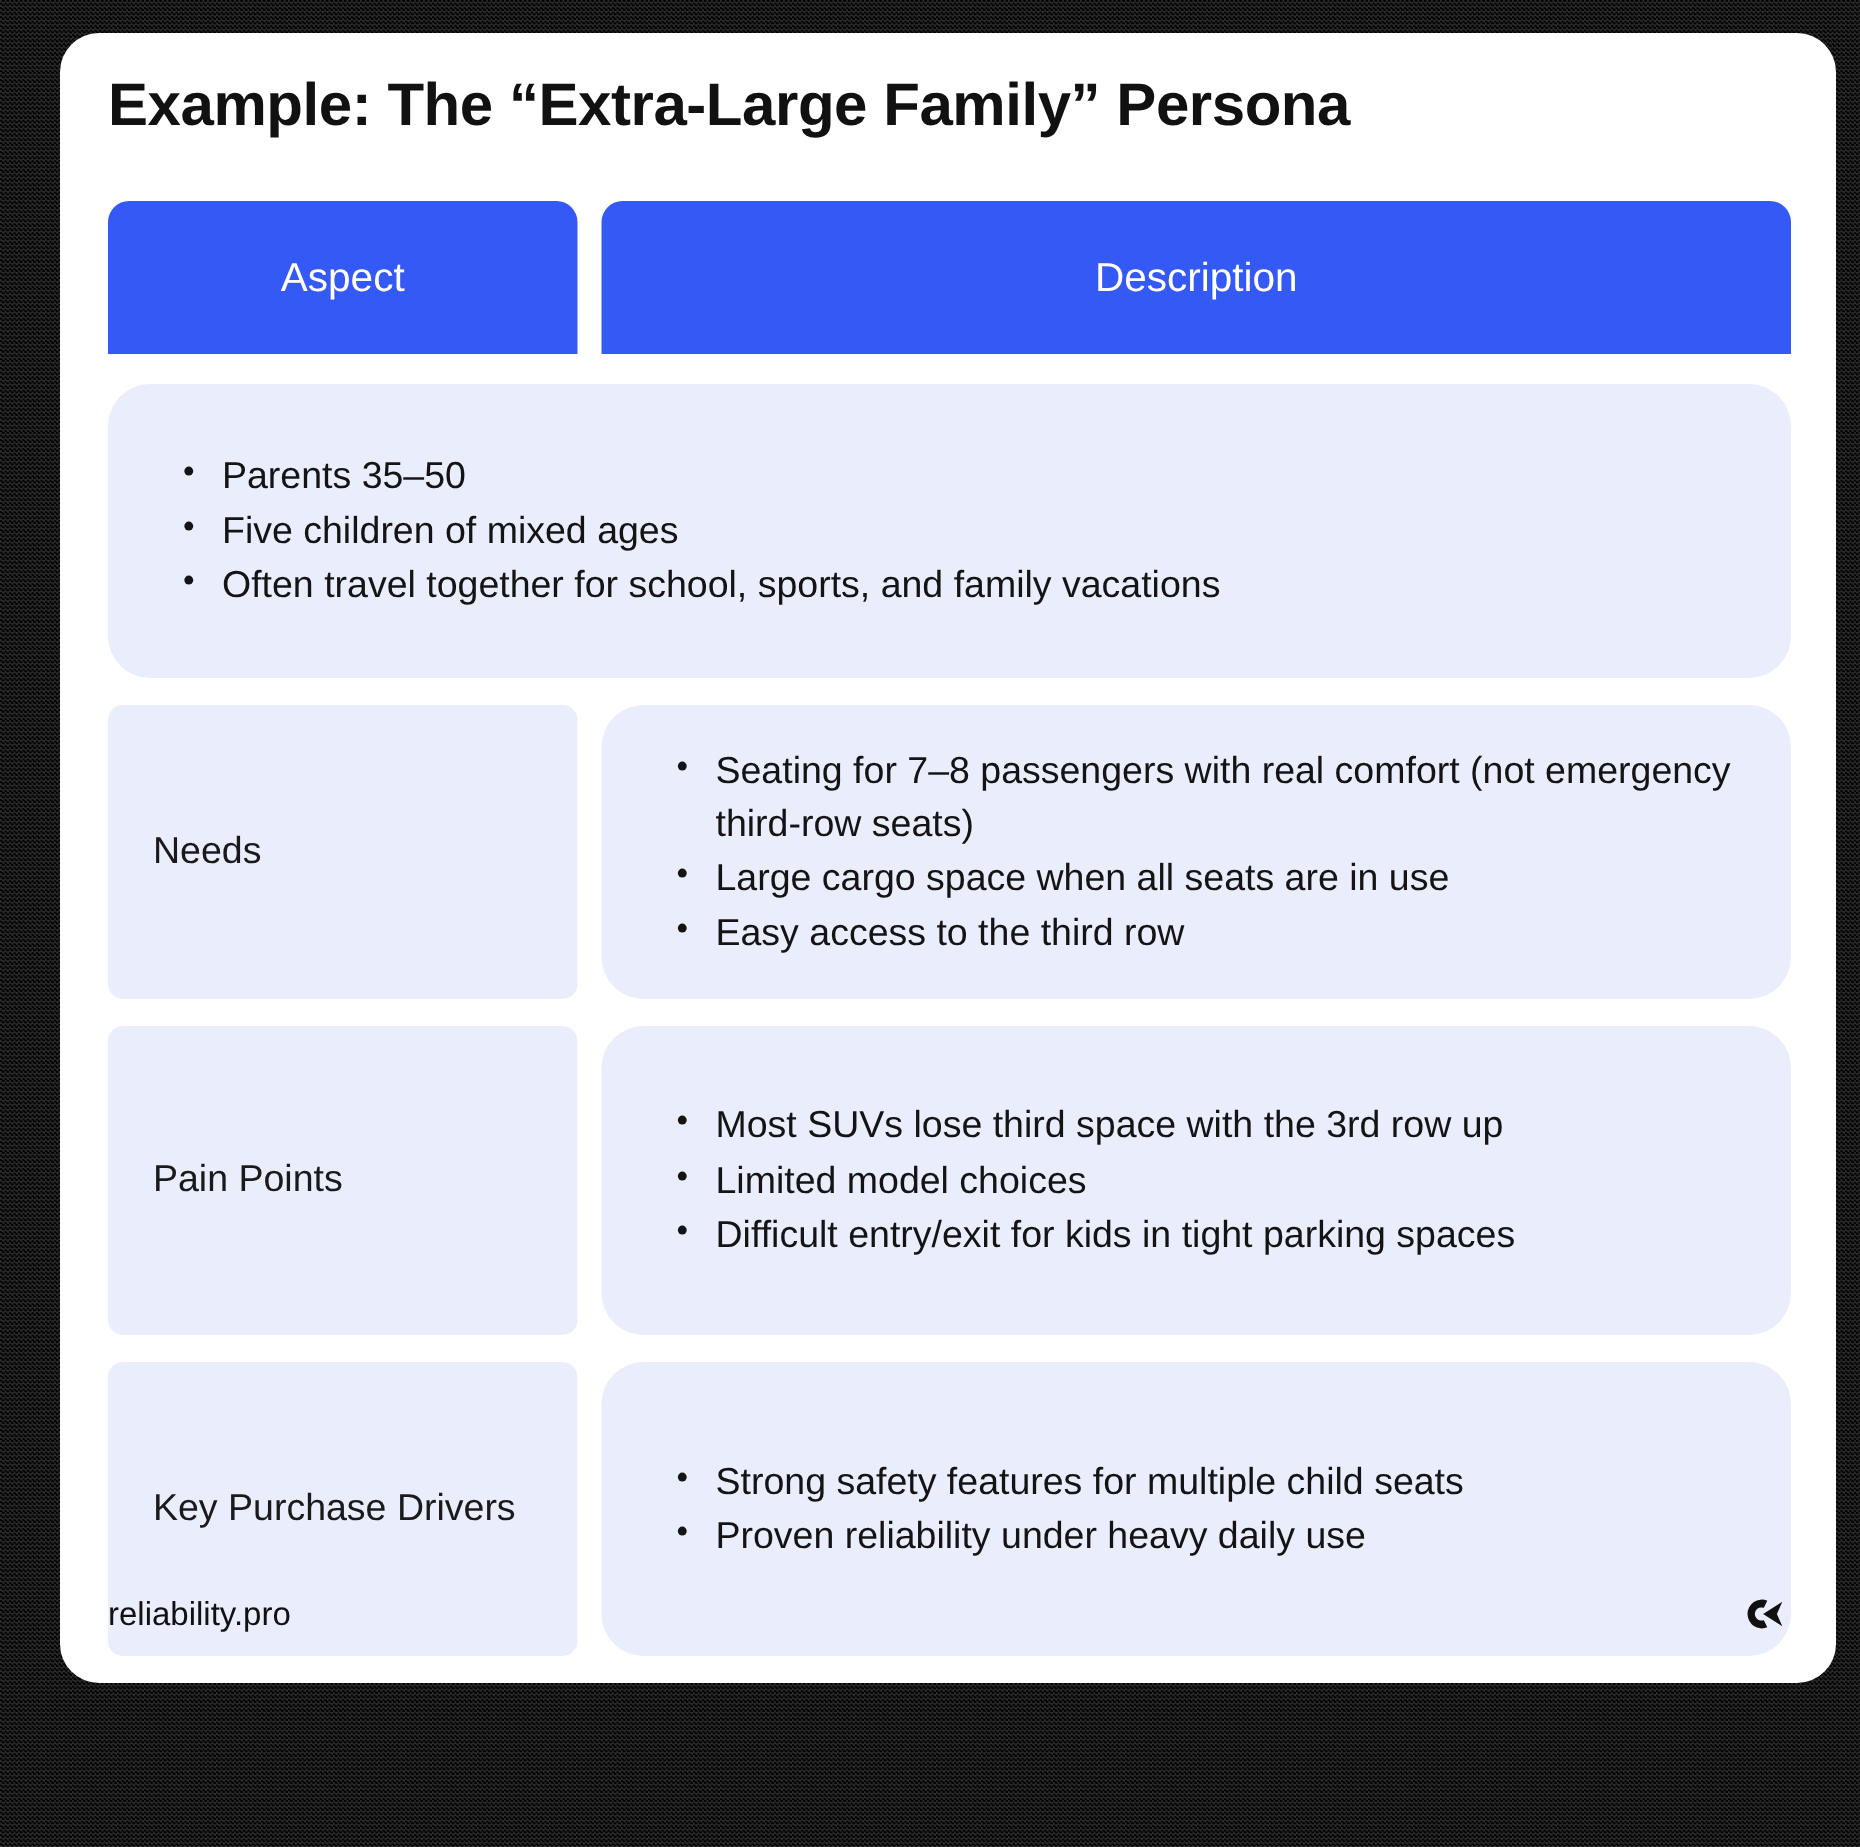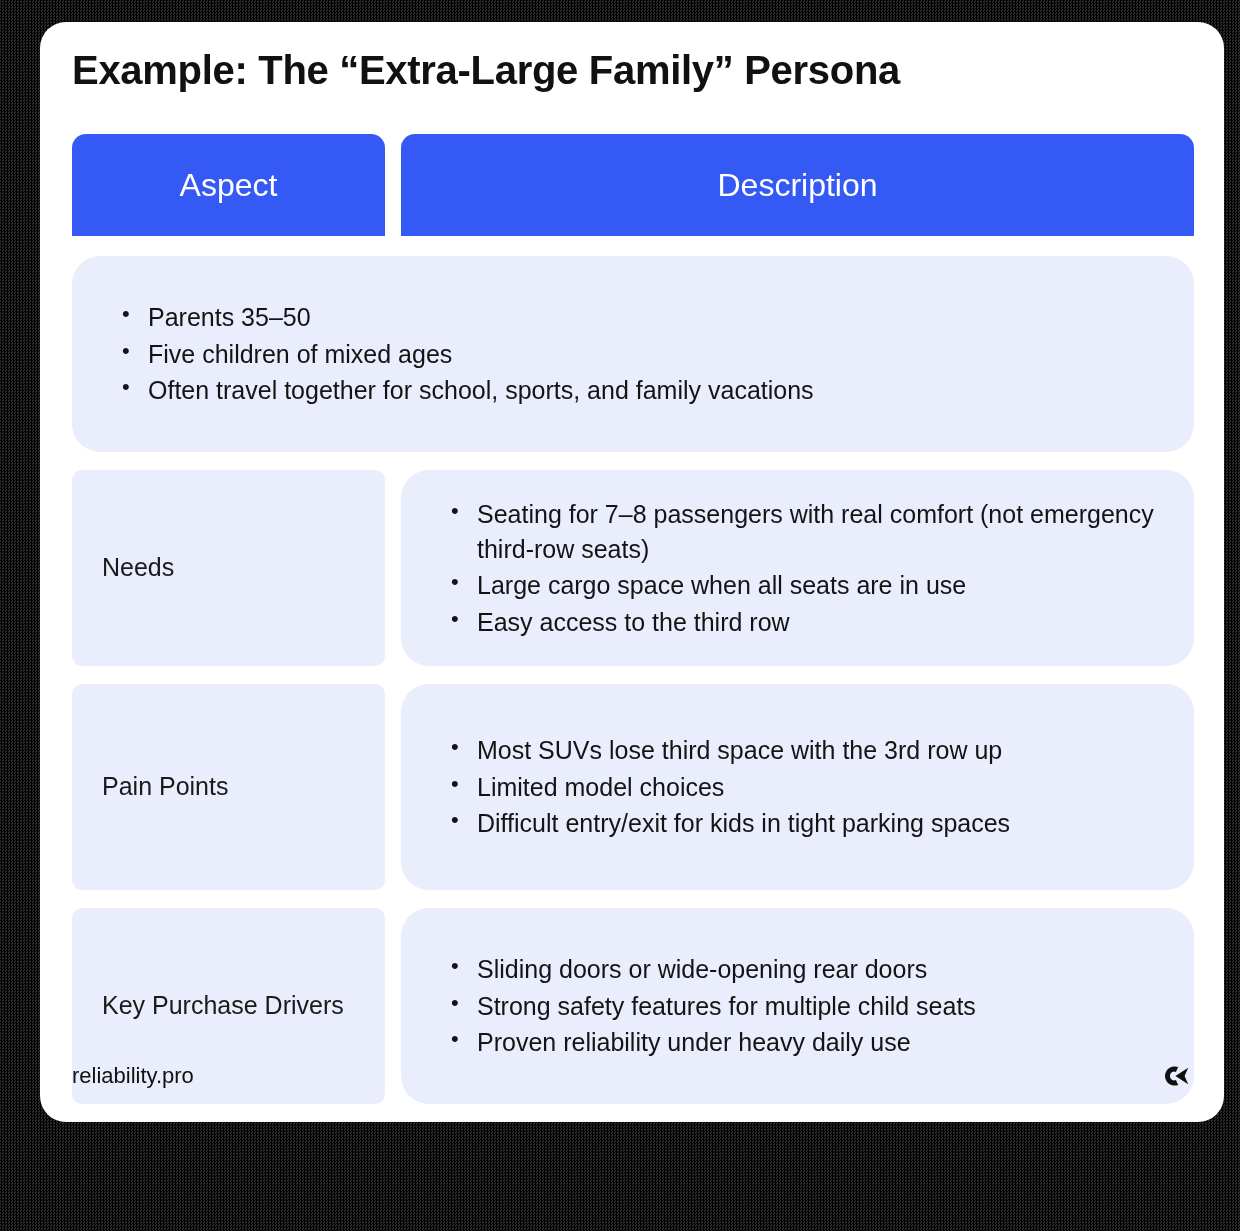--- a/index.html
+++ b/index.html
@@ -78,21 +78,21 @@
   }
 
   
   .header-row .cell-aspect,
   .header-row .cell-desc {
     background: #3559F5;
     border-radius: 14px 14px 0 0;
     height: 102px;
     justify-content: center;
     color: #ffffff;
-    font-size: 32px;
+    font-size: 27px;
     font-weight: 500;
   }
   .header-row { margin-bottom: 20px; }
 
   
   .body-row .cell-aspect,
   .body-row .cell-desc {
     background: #E9EDFC;
     border-radius: 10px;
   }
@@ -200,21 +200,20 @@
             <li>Limited model choices</li>
             <li>Difficult entry/exit for kids in tight parking spaces</li>
           </ul>
         </div>
       </div>
 
       <div class="trow body-row row-drivers">
         <div class="cell-aspect">Key Purchase Drivers</div>
         <div class="cell-desc">
           <ul class="bullets">
-            <li>Sliding doors or wide-opening rear doors</li>
             <li>Strong safety features for multiple child seats</li>
             <li>Proven reliability under heavy daily use</li>
           </ul>
         </div>
       </div>
 
     </div>
 
     <div id="footer">
       <div id="footer-text">reliability.pro</div>

